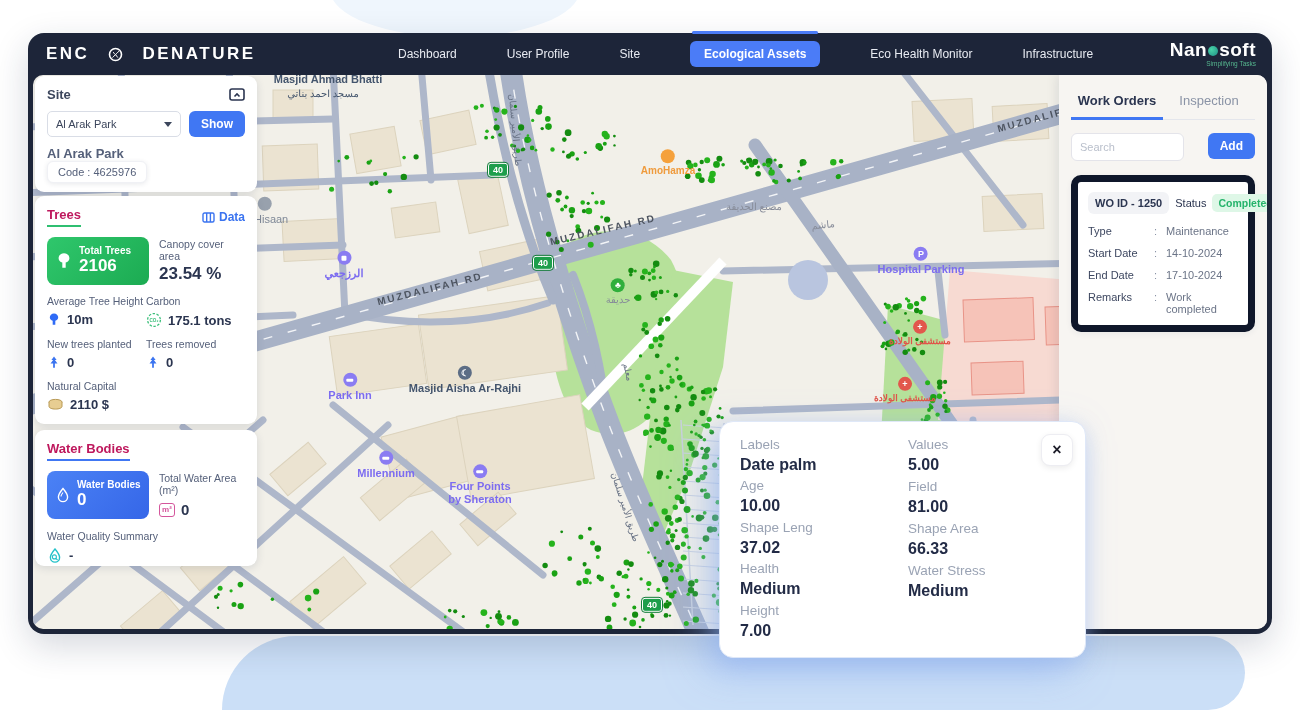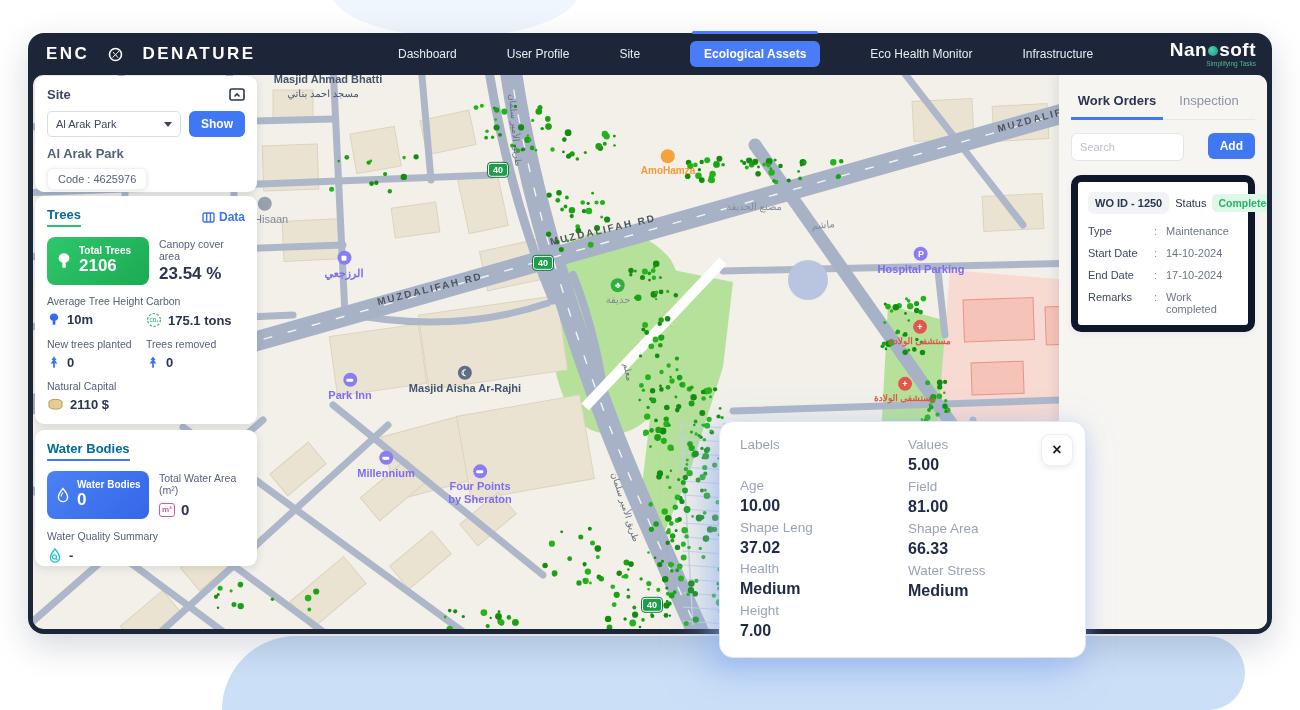--- a/index.html
+++ b/index.html
@@ -50,22 +50,22 @@
   .card{position:absolute;left:2px;width:222px;background:#fff;border-radius:9px;box-shadow:0 2px 8px rgba(40,55,90,.14);padding:11px 12px}
   .card-site{top:1px;height:116px}
   .card-trees{top:121px;height:228px}
   .card-water{top:355px;height:136px}
   .side-head{display:flex;justify-content:space-between;align-items:center;font-size:13px;color:#3c465c;font-weight:600}
   .select-row{display:flex;gap:8px;margin-top:9px;align-items:center}
   .select{flex:1;height:26px;border:1px solid #d9dde6;border-radius:5px;display:flex;align-items:center;justify-content:space-between;padding:0 8px;font-size:11px;color:#3c465c;background:#fff;cursor:pointer}
   .chev{width:0;height:0;border-left:4px solid transparent;border-right:4px solid transparent;border-top:5px solid #3c465c}
   .btn-blue{background:#4077f3;color:#fff;border:none;border-radius:6px;font-size:12px;font-weight:600;height:26px;padding:0 12px;cursor:pointer;font-family:inherit}
   .site-name{margin-top:9px;font-size:13px;font-weight:600;color:#55607a}
-  .code-chip{display:inline-block;margin-top:7px;background:#fff;border:1px solid #f0f1f5;box-shadow:0 1px 5px rgba(30,40,70,.10);border-radius:6px;padding:4px 10px;font-size:11px;color:#55607a}
-  .sec-title{display:inline-block;font-size:13px;color:#0369a1;font-weight:600;padding-bottom:3px;border-bottom:2px solid}
+  .code-chip{display:inline-block;margin-top:0;background:#fff;border:1px solid #f0f1f5;box-shadow:0 1px 5px rgba(30,40,70,.10);border-radius:6px;padding:4px 10px;font-size:11px;color:#55607a}
+  .sec-title{display:inline-block;font-size:13px;color:#be185d;font-weight:600;padding-bottom:3px;border-bottom:2px solid}
   .t-green{border-color:#2fbf71}
   .t-blue{border-color:#4077f3}
   .data-link{display:flex;align-items:center;gap:4px;font-size:12px;font-weight:700;color:#3b74f0;cursor:pointer}
   .stat-grid{display:flex;gap:10px;margin-top:10px;align-items:center}
   .mini-card{width:102px;height:48px;border-radius:8px;display:flex;align-items:center;gap:6px;padding:0 8px;color:#fff}
   .mini-green{background:linear-gradient(135deg,#2fc76c,#1cab52)}
   .mini-blue{background:linear-gradient(135deg,#4b82f5,#3566e8)}
   .mini-lbl{font-size:10px;font-weight:700;line-height:1.1}
   .mini-val{font-size:17px;font-weight:700;line-height:1.2}
   .stat-col{flex:1}
@@ -1056,20 +1056,21 @@
           </div>
       </div>
     </aside>
   </div>
 </div>
 
 <div class="popup">
   <div class="pop-col c1">
       <div class="pair">
         <div class="pl">Labels</div>
+        <div class="pv">Date palm</div>
       </div>
       <div class="pair">
         <div class="pl">Age</div>
         <div class="pv">10.00</div>
       </div>
       <div class="pair">
         <div class="pl">Shape Leng</div>
         <div class="pv">37.02</div>
       </div>
       <div class="pair">

